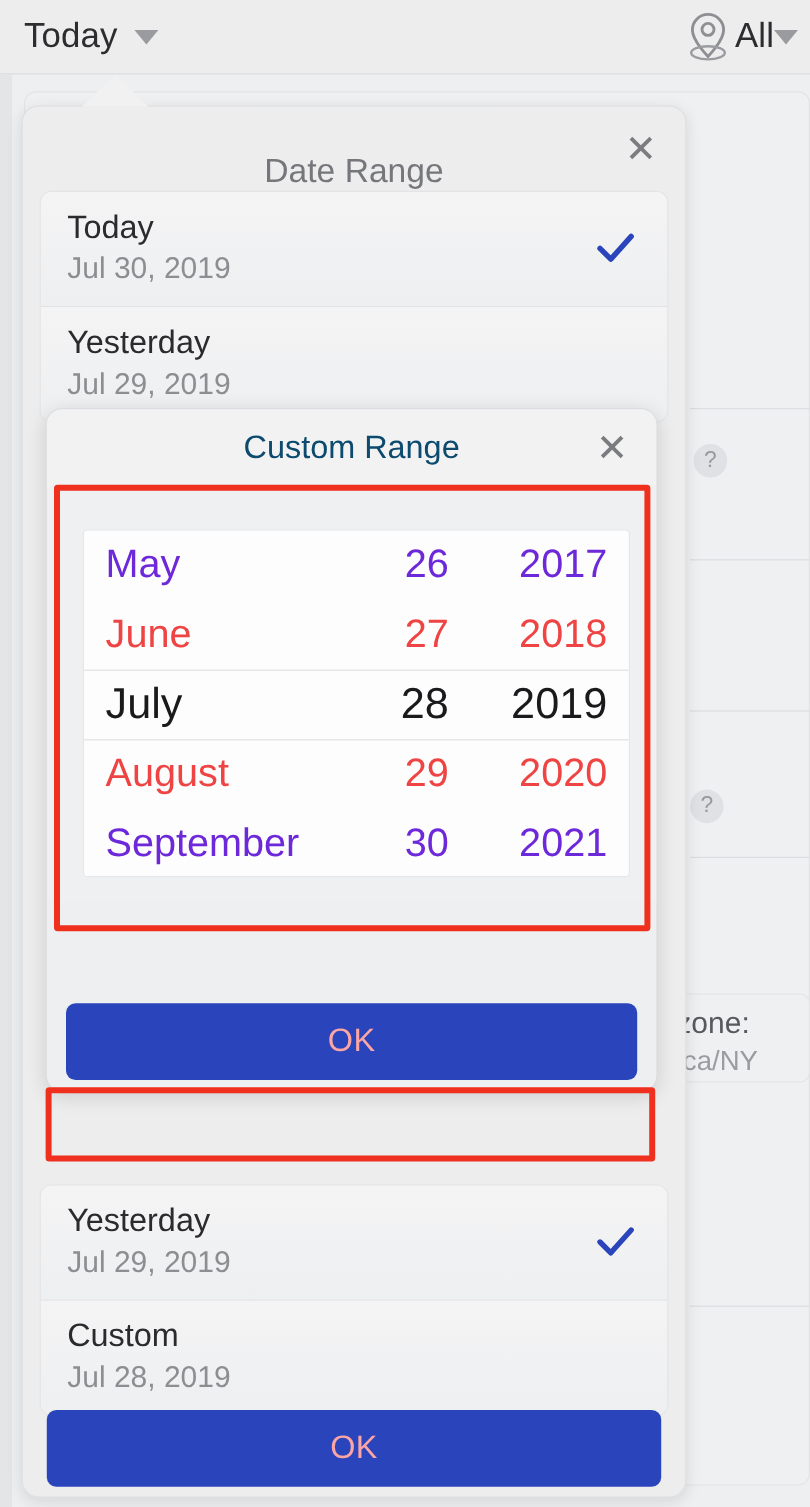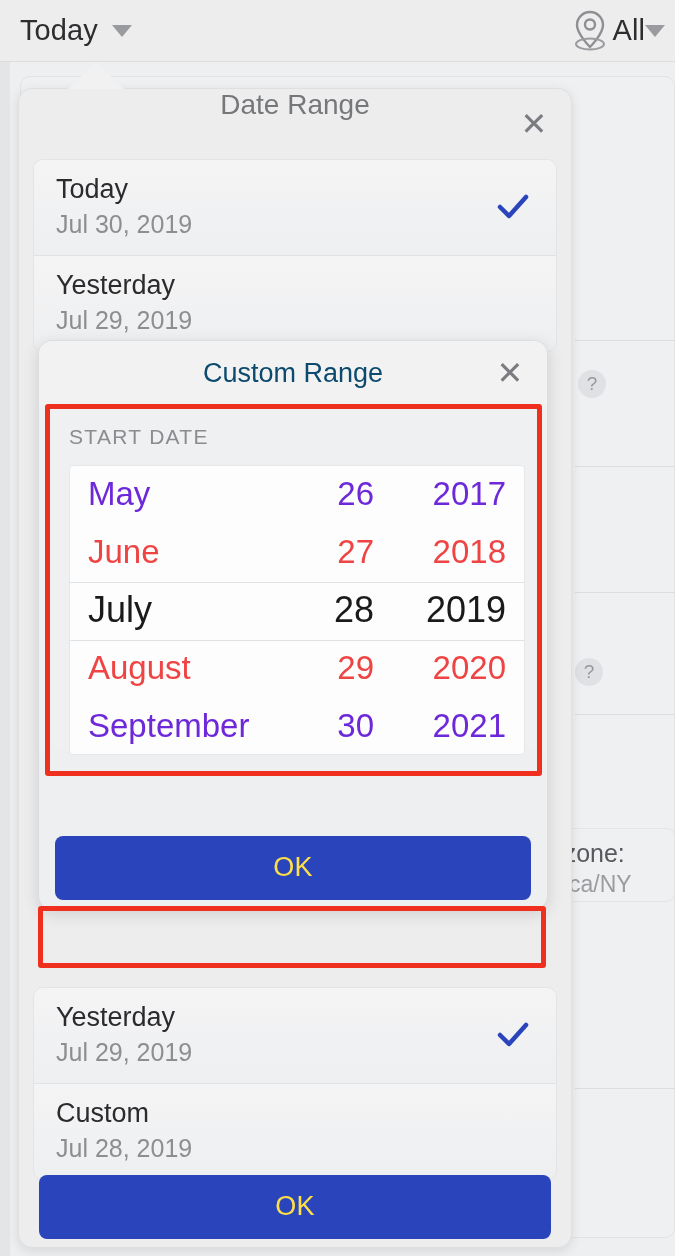--- a/index.html
+++ b/index.html
@@ -121,21 +121,21 @@
     width: 0; height: 0;
     border-left: 28px solid transparent;
     border-right: 28px solid transparent;
     border-bottom: 27px solid #f1f1f2;
     z-index: 2;
   }
   .popup-header {
     position: relative;
     height: 70px;
     display: flex;
-    align-items: flex-start;
+    align-items: flex-end;
     justify-content: center;
   }
   .popup-title {
     font-size: 28px;
     color: #76777b;
   }
   .close-x {
     position: absolute;
     right: 18px; top: 50%;
     transform: translateY(-50%);
@@ -191,21 +191,21 @@
     border-radius: 10px;
     overflow: hidden;
   }
 
   .ok-btn {
     display: block;
     width: 100%;
     border: none;
     border-radius: 8px;
     background: #2a44bb;
-    color: #fde047;
+    color: #fca5a5;
     font-size: 27px;
     font-family: "Liberation Sans", sans-serif;
     padding: 16px 0 17px;
     cursor: pointer;
     letter-spacing: .3px;
   }
   .popup-ok-wrap {
     position: absolute;
     left: 20px; right: 20px;
     top: 1086px;
@@ -411,21 +411,20 @@
   </div>
 
   <div class="modal">
 
     <div class="modal-header">
       <div class="modal-title">Custom Range</div>
       <div class="close-x">✕</div>
     </div>
 
     <div class="start-section">
-      <div class="section-label">START DATE</div>
 
       <div class="wheel">
         <div class="wheel-cols">
 
           <div class="wheel-col col-month">
             <div class="w-cell w-far">May</div>
             <div class="w-cell w-near">June</div>
             <div class="w-cell w-sel">July</div>
             <div class="w-cell w-near">August</div>
             <div class="w-cell w-far">September</div>

